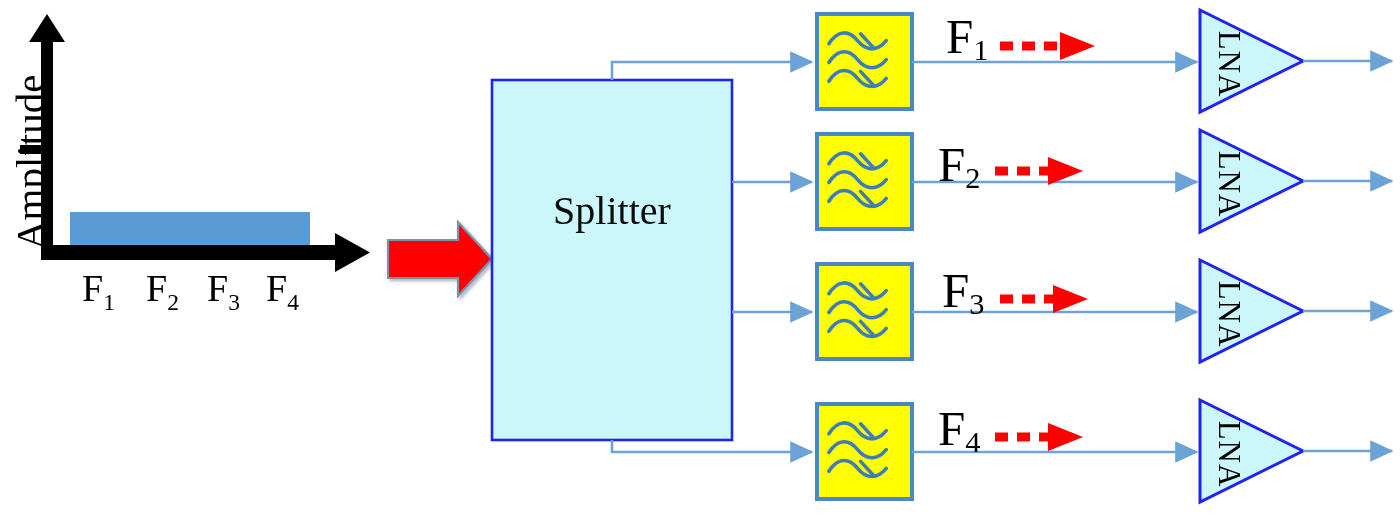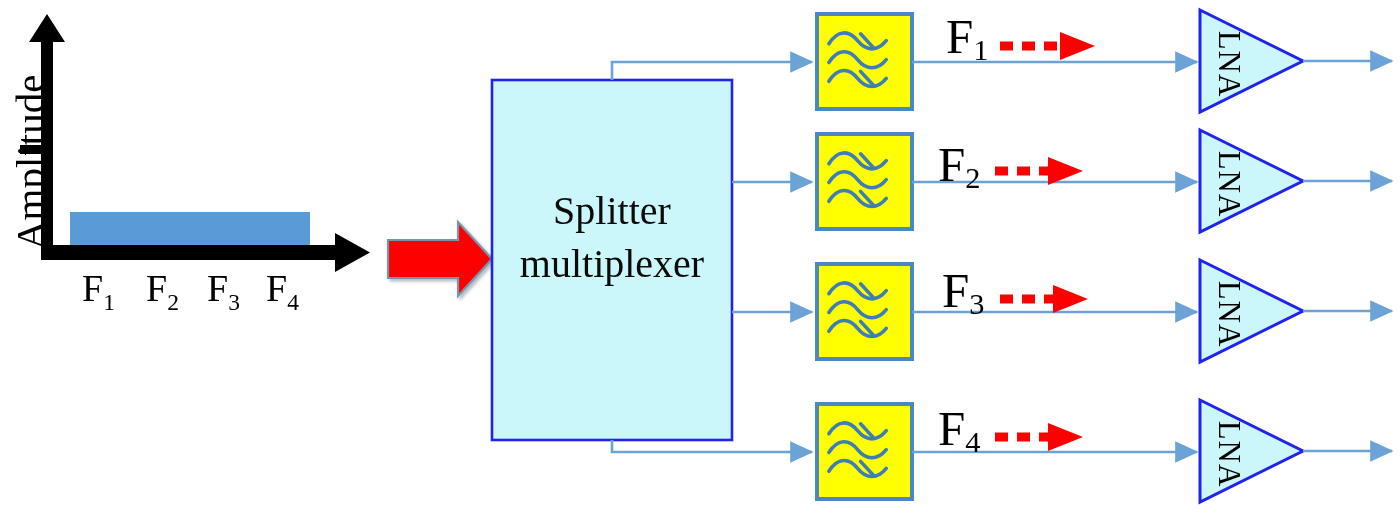--- a/index.html
+++ b/index.html
@@ -124,21 +124,20 @@
   </div>
   <div class="lbl tick-lbl" style="left:207px; top:266px;">
     <span>F</span><sub style="font-size:0.62em;">3</sub>
   </div>
   <div class="lbl tick-lbl" style="left:266px; top:266px;">
     <span>F</span><sub style="font-size:0.62em;">4</sub>
   </div>
 
   <div class="splitter-txt" style="left:480px; top:185px; width:264px;">
     <div>Splitter</div>
-    <div>multiplexer</div>
   </div>
 
   <div class="lbl flabel" style="left:946px; top:12px;">
     <span>F</span><sub>1</sub>
   </div>
   <div class="lbl flabel" style="left:938px; top:140px;">
     <span>F</span><sub>2</sub>
   </div>
   <div class="lbl flabel" style="left:942px; top:266px;">
     <span>F</span><sub>3</sub>

